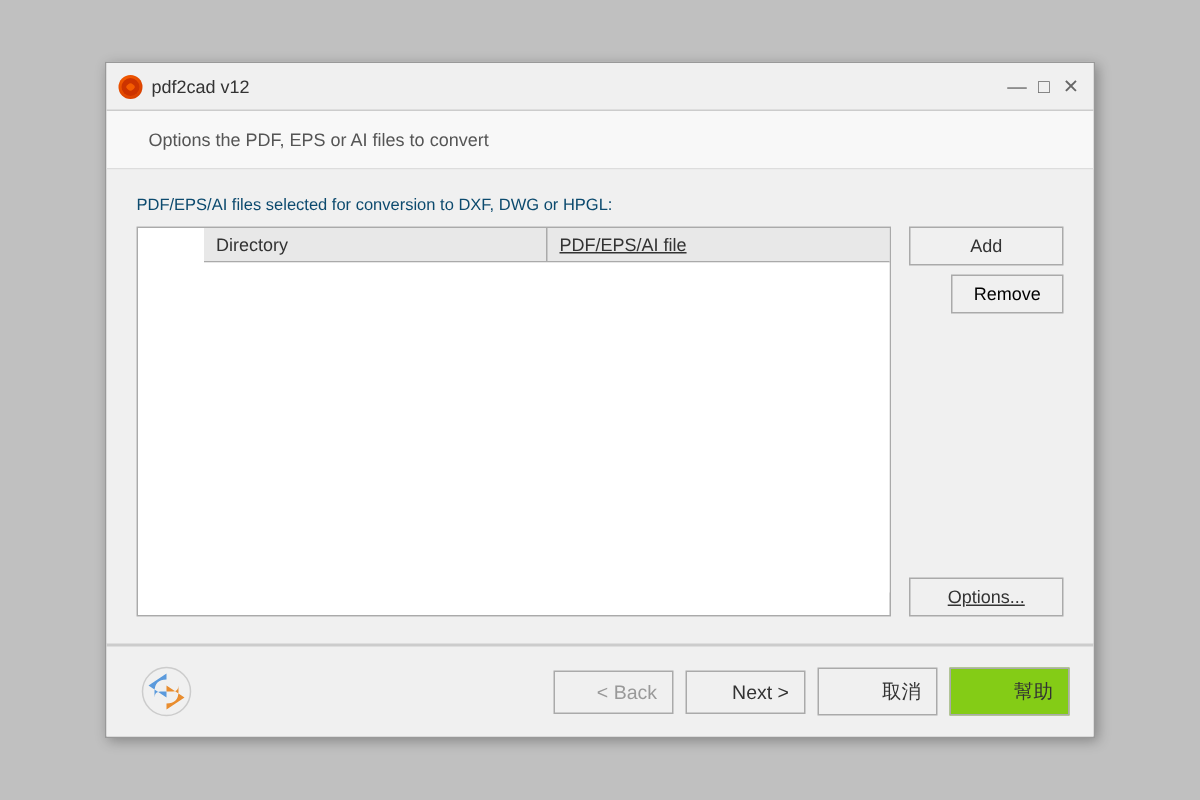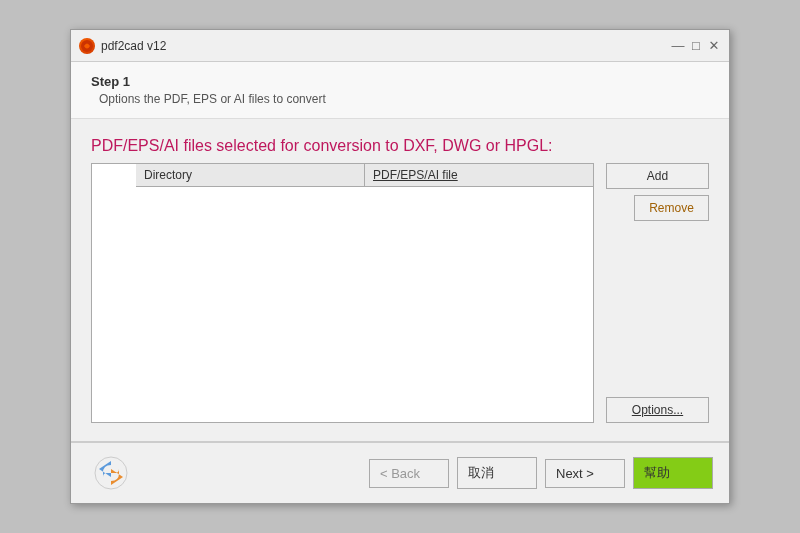--- a/index.html
+++ b/index.html
@@ -103,22 +103,22 @@
       margin-left: 8px;
     }
 
     .content-area {
       padding: 18px 20px;
       flex: 1;
       background: #f0f0f0;
     }
 
     .files-label {
-      font-size: 16px;
-      color: #be185d;
+      font-size: 11px;
+      color: #0c4a6e;
       margin-bottom: 8px;
     }
 
     .files-container {
       display: flex;
       gap: 12px;
       align-items: flex-start;
     }
 
     .file-table-wrapper {
@@ -161,21 +161,21 @@
       font-size: 12px;
       background: #f0f0f0;
       border: 1px solid #aaa;
       cursor: pointer;
       color: #333;
       text-align: center;
       min-width: 75px;
     }
 
     .btn:disabled {
-      color: #a16207;
+      color: #000000;
       cursor: default;
       margin-left: 28px;
     }
 
     .btn-options {
       margin-top: auto;
       text-decoration: underline;
     }
 
     .side-buttons-wrapper {
@@ -220,21 +220,21 @@
     }
 
     .footer-btn {
       padding: 6px 10px;
       font-size: 13px;
       background: #f0f0f0;
       border: 1px solid #aaa;
       cursor: pointer;
       color: #333;
       min-width: 80px;
-      text-align: left;
+      text-align: right;
     }
 
     .footer-btn:disabled {
       color: #999;
       cursor: default;
     }
 
     .footer-btn-cancel {
       background: #f0f0f0;
     }
@@ -259,21 +259,20 @@
       <span class="title-text">pdf2cad v12</span>
     </div>
     <div class="title-bar-controls">
       <button class="title-btn">—</button>
       <button class="title-btn">□</button>
       <button class="title-btn">✕</button>
     </div>
   </div>
 
   <div class="step-header">
-    <div class="step-title">Step 1</div>
     <div class="step-desc">Options the PDF, EPS or AI files to convert</div>
   </div>
 
   <div class="content-area">
     <div class="files-label">PDF/EPS/AI files selected for conversion to DXF, DWG or HPGL:</div>
     <div class="files-container">
 
       <div class="file-table-wrapper">
         <div class="table-header">
           <div class="col-directory">Directory</div>
@@ -298,17 +297,17 @@
 
         <circle cx="22" cy="18" r="16" fill="none" stroke="#cccccc" stroke-width="1"></circle>
 
         <path d="M14 18 Q14 10 22 10 L22 6 L10 14 L22 22 L22 18 Q18 18 18 18 Q14 18 14 22 Z" fill="#4a90d9" opacity="0.9"></path>
 
         <path d="M30 18 Q30 26 22 26 L22 30 L34 22 L22 14 L22 18 Q26 18 26 18 Q30 18 30 14 Z" fill="#e8821a" opacity="0.9"></path>
       </svg>
     </div>
     <div class="footer-spacer"></div>
     <button class="footer-btn" disabled="">&lt; Back</button>
+    <button class="footer-btn">Next &gt;</button>
     <button class="footer-btn footer-btn-cancel">取消</button>
-    <button class="footer-btn">Next &gt;</button>
     <button class="footer-btn footer-btn-help">幫助</button>
   </div>
 </div>
 
 </body></html>

